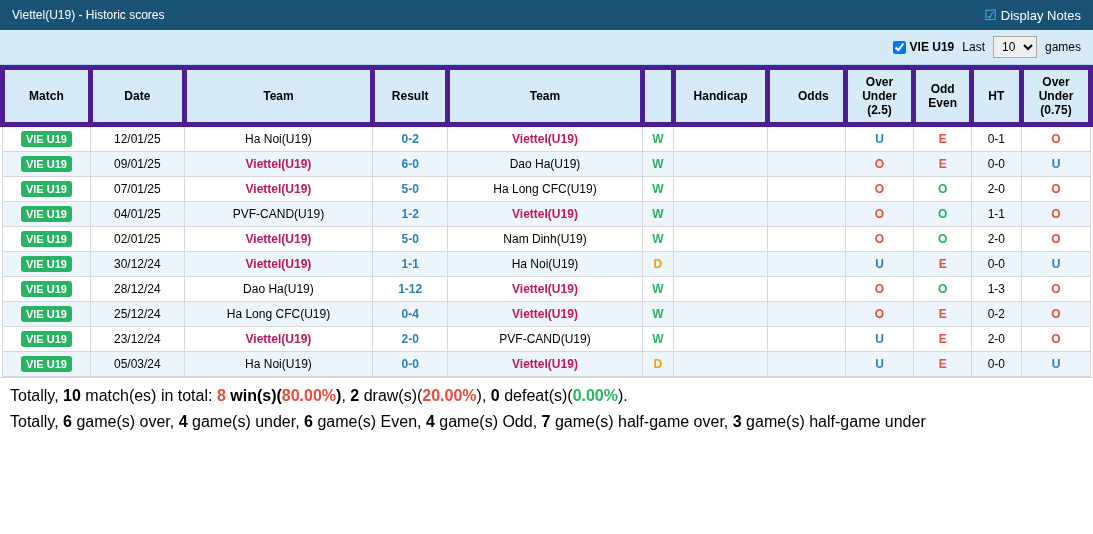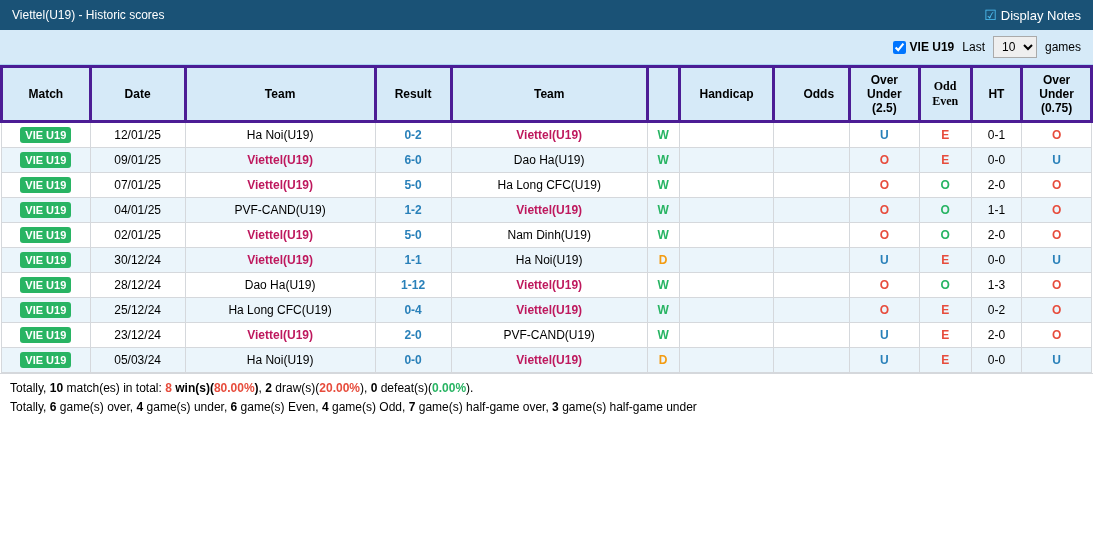--- a/index.html
+++ b/index.html
@@ -29,38 +29,38 @@
     .filter-bar label { display: flex; align-items: center; gap: 4px; font-weight: bold; }
     .filter-bar select { font-size: 12px; padding: 2px 4px; border: 1px solid #aaa; }
 
     .table-container { overflow-x: auto; }
     table { width: 100%; border-collapse: collapse; }
 
     thead tr {
       background: #d6eaf8;
     }
     thead th {
-      border: 3px solid #4c1d95;
+      border: 5px solid #4c1d95;
       padding: 5px 6px;
       text-align: center;
       font-size: 12px;
       font-weight: bold;
       color: #000;
       vertical-align: middle;
     }
     thead th.match-col { width: 70px; }
     thead th.date-col { width: 75px; }
     thead th.team-col { width: 150px; }
     thead th.result-col { width: 60px; }
     thead th.team2-col { width: 155px; }
     thead th.wdl-col { width: 25px; }
     thead th.handicap-col { width: 75px; margin-top: 12px; }
     thead th.odds-col { width: 45px; padding-left: 20px; }
     thead th.ou25-col { width: 55px; }
-    thead th.oe-col { width: 40px; font-family: Liberation Serif, serif; }
+    thead th.oe-col { width: 40px; }
     thead th.ht-col { width: 40px; }
     thead th.ou075-col { width: 55px; }
 
     tbody tr { border-bottom: 1px solid #d5d8dc; }
     tbody tr:nth-child(even) { background: #ebf5fb; }
     tbody tr:nth-child(odd) { background: #fff; }
     tbody td {
       border: 1px solid #d5d8dc;
       padding: 4px 6px;
       text-align: center;
@@ -82,21 +82,21 @@
     .d-badge { color: #f39c12; font-weight: bold; }
     .ou-o { color: #e74c3c; font-weight: bold; }
     .ou-u { color: #2980b9; font-weight: bold; }
     .oe-e { color: #e74c3c; font-weight: bold; }
     .oe-o { color: #28b463; font-weight: bold; }
 
     .summary-bar {
       background: #fff;
       border-top: 1px solid #d5d8dc;
       padding: 5px 10px;
-      font-size: 12px;
+      font-size: 16px;
       line-height: 1.6;
     }
     .summary-bar .highlight-red { color: #e74c3c; font-weight: bold; }
     .summary-bar .highlight-green { color: #28b463; font-weight: bold; }
   </style>
 </head>
 <body>
 
 <div class="header">
   <span>Viettel(U19) - Historic scores</span>

